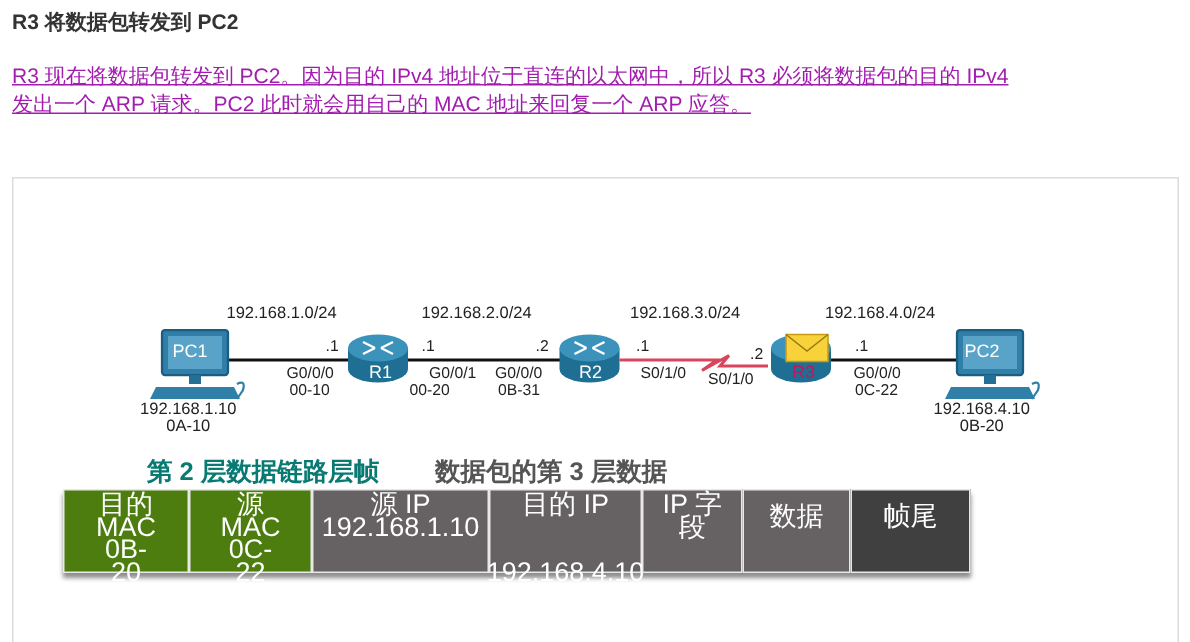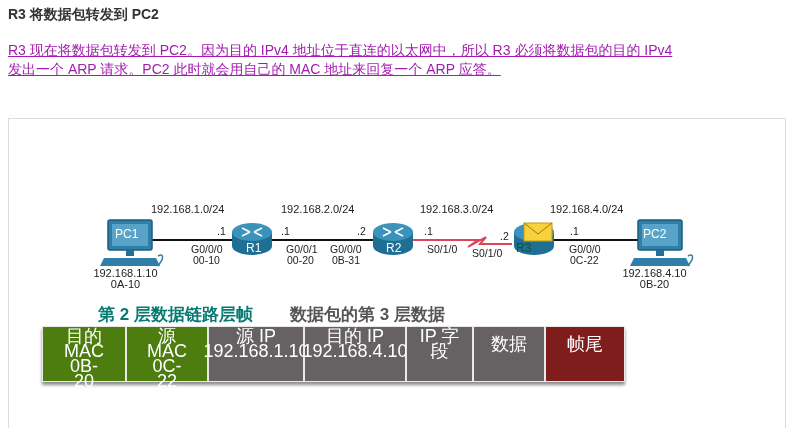--- a/index.html
+++ b/index.html
@@ -10,21 +10,21 @@
   .figure{position:absolute;left:8px;top:118px;width:778px;height:320px;border:1px solid #dcdcdc;box-sizing:border-box;}
   .lbl{position:absolute;font-size:10.5px;color:#222;white-space:nowrap;line-height:11px;}
   .lbl.c{text-align:center;}
   .net{position:absolute;font-size:11px;color:#222;white-space:nowrap;}
   .hdr{position:absolute;font-size:17px;font-weight:bold;white-space:nowrap;}
   .cells{position:absolute;left:42px;top:326px;height:56px;display:flex;box-shadow:0 3px 3px rgba(0,0,0,0.45);}
   .cell{height:56px;box-sizing:border-box;border:1px solid #e8e8e8;color:#fff;font-size:18px;line-height:15px;text-align:center;overflow:visible;position:relative;display:flex;flex-direction:column;align-items:center;justify-content:flex-start;padding-top:2px;}
   .cell span{display:block;white-space:nowrap;}
   .teal{background:#4d7c0f;}
   .gray{background:#666163;}
-  .purple{background:#7f1d1d;}
+  .purple{background:#404040;}
   svg{position:absolute;overflow:visible;}
 </style>
 </head>
 <body>
 
 <div class="title">R3 将数据包转发到 PC2</div>
 
 <div class="para">
   <div>R3 现在将数据包转发到 PC2。因为目的 IPv4 地址位于直连的以太网中，所以 R3 必须将数据包的目的 IPv4</div>
   <div>发出一个 ARP 请求。PC2 此时就会用自己的 MAC 地址来回复一个 ARP 应答。</div>
@@ -59,21 +59,21 @@
   <path d="M2,10 v14 a20,9 0 0 0 40,0 v-14" fill="#1f6f94"></path>
   <ellipse cx="22" cy="10" rx="20" ry="9" fill="#3b93bb"></ellipse>
   <path d="M12,6 l8,4 M12,14 l8,-4 M32,6 l-8,4 M32,14 l-8,-4" stroke="#fff" stroke-width="1.6"></path>
 </svg>
 <div class="lbl" style="left:246px;top:243px;color:#fff;font-size:12px;">R1</div>
 <div class="lbl" style="left:217px;top:226px;">.1</div>
 <div class="lbl" style="left:191px;top:244px;">G0/0/0</div>
 <div class="lbl" style="left:193px;top:255px;">00-10</div>
 <div class="lbl" style="left:281px;top:226px;">.1</div>
 <div class="lbl" style="left:286px;top:244px;">G0/0/1</div>
-<div class="lbl" style="left:287px;top:255px;">00-20</div>
+<div class="lbl" style="left:273px;top:255px;">00-20</div>
 
 <svg width="44" height="36" style="left:371px;top:222px;">
   <path d="M2,10 v14 a20,9 0 0 0 40,0 v-14" fill="#1f6f94"></path>
   <ellipse cx="22" cy="10" rx="20" ry="9" fill="#3b93bb"></ellipse>
   <path d="M12,6 l8,4 M12,14 l8,-4 M32,6 l-8,4 M32,14 l-8,-4" stroke="#fff" stroke-width="1.6"></path>
 </svg>
 <div class="lbl" style="left:386px;top:243px;color:#fff;font-size:12px;">R2</div>
 <div class="lbl" style="left:357px;top:226px;">.2</div>
 <div class="lbl" style="left:330px;top:244px;">G0/0/0</div>
 <div class="lbl" style="left:332px;top:255px;">0B-31</div>
@@ -81,21 +81,21 @@
 <div class="lbl" style="left:427px;top:244px;">S0/1/0</div>
 
 <svg width="44" height="36" style="left:512px;top:222px;">
   <path d="M2,10 v14 a20,9 0 0 0 40,0 v-14" fill="#1f6f94"></path>
   <ellipse cx="22" cy="10" rx="20" ry="9" fill="#3b93bb"></ellipse>
 </svg>
 <svg width="30" height="20" style="left:523px;top:222px;">
   <rect x="1" y="1" width="28" height="18" fill="#f7d23a" stroke="#c79a14" stroke-width="1"></rect>
   <polyline points="1,1 15,12 29,1" fill="none" stroke="#9a7a10" stroke-width="1"></polyline>
 </svg>
-<div class="lbl" style="left:516px;top:243px;color:#14532d;font-size:12px;">R3</div>
+<div class="lbl" style="left:528px;top:243px;color:#be185d;font-size:12px;">R3</div>
 <div class="lbl" style="left:500px;top:231px;">.2</div>
 <div class="lbl" style="left:472px;top:248px;">S0/1/0</div>
 <div class="lbl" style="left:570px;top:226px;">.1</div>
 <div class="lbl" style="left:569px;top:244px;">G0/0/0</div>
 <div class="lbl" style="left:570px;top:255px;">0C-22</div>
 
 <svg width="70" height="50" style="left:630px;top:218px;">
   <rect x="8" y="2" width="44" height="30" rx="2" fill="#2f7fa8" stroke="#1b5d80" stroke-width="1.5"></rect>
   <rect x="12" y="6" width="36" height="22" fill="#5aa3c8"></rect>
   <rect x="26" y="32" width="8" height="6" fill="#246f95"></rect>
@@ -115,25 +115,25 @@
     <span>MAC</span>
     <span>0B-</span>
     <span>20</span>
   </div>
   <div class="cell teal" style="width:82px;">
     <span>源</span>
     <span>MAC</span>
     <span>0C-</span>
     <span>22</span>
   </div>
-  <div class="cell gray" style="width:96px;">
+  <div class="cell gray" style="width:118px;">
     <span>源 IP</span>
     <span>192.168.1.10</span>
   </div>
-  <div class="cell gray" style="width:102px;">
+  <div class="cell gray" style="width:102px;gap:30px;">
     <span>目的 IP</span>
     <span>192.168.4.10</span>
   </div>
   <div class="cell gray" style="width:67px;">
     <span>IP 字</span>
     <span>段</span>
   </div>
   <div class="cell gray" style="width:72px;padding-top:10px;">
     <span>数据</span>
   </div>

